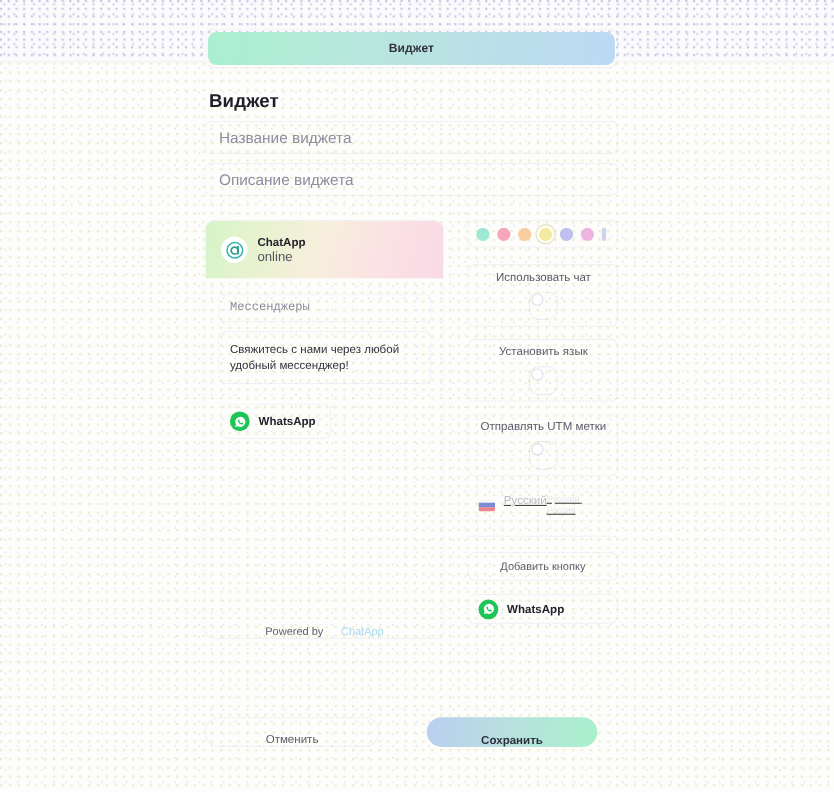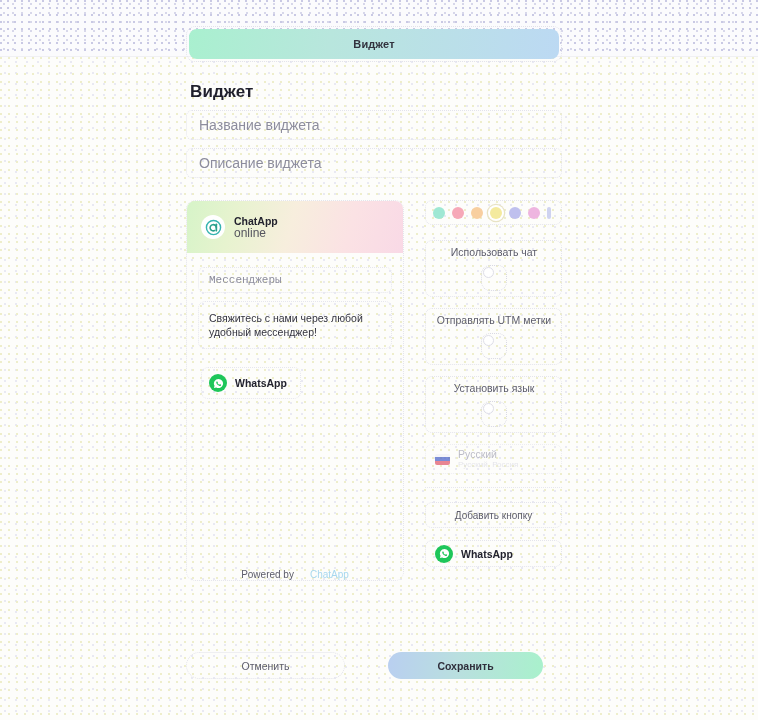--- a/index.html
+++ b/index.html
@@ -240,21 +240,21 @@
   }
   .flag {
     width: 15px; height: 11px; border-radius: 2px;
     overflow: hidden; flex: 0 0 15px;
     display: flex; flex-direction: column;
   }
   .flag i { display: block; height: 33.4%; }
   .flag .w { background: #f2f2f7; }
   .flag .b { background: #4a63c8; }
   .flag .r { background: #e0596a; }
-  .lang-text { display: flex; flex-direction: column; justify-content: flex-start; }
+  .lang-text { display: flex; flex-direction: row; justify-content: flex-start; text-decoration: underline; }
   .lang-main { font-size: 10.5px; color: #a4a4b4; line-height: 12px; }
   .lang-sub { font-size: 8px; color: #dcdce6; line-height: 10px; }
 
   .divider {
     border-top: 1px dotted #e6e6ee;
     margin: 0 0 14px 0;
   }
 
   .addbtn {
     border: 1px dotted #e4e4ec;
@@ -277,21 +277,21 @@
   }
 
   
   .footer {
     position: absolute; left: 186px; top: 652px;
     width: 376px;
     display: flex; gap: 12px;
   }
   .btn {
     height: 27px; border-radius: 14px;
-    display: flex; align-items: center; justify-content: center;
+    display: flex; align-items: flex-end; justify-content: center;
     font-size: 10.5px;
     cursor: pointer;
   }
   .btn-cancel {
     flex: 0 0 159px;
     border: 1px dotted #e2e2ea;
     color: #5d5d6b;
   }
   .btn-save {
     flex: 0 0 155px;
@@ -379,28 +379,28 @@
         </div>
 
         <div class="srow">
           <span class="srow-label">Использовать чат</span>
           <span class="toggle">
               <span class="knob"></span>
             </span>
         </div>
 
         <div class="srow">
-          <span class="srow-label">Отправлять UTM метки</span>
+          <span class="srow-label">Установить язык</span>
           <span class="toggle">
               <span class="knob"></span>
             </span>
         </div>
 
         <div class="srow">
-          <span class="srow-label">Установить язык</span>
+          <span class="srow-label">Отправлять UTM метки</span>
           <span class="toggle">
               <span class="knob"></span>
             </span>
         </div>
 
         <div class="lang-row">
           <span class="flag">
             <i class="w"></i>
               <i class="b"></i>
               <i class="r"></i>

